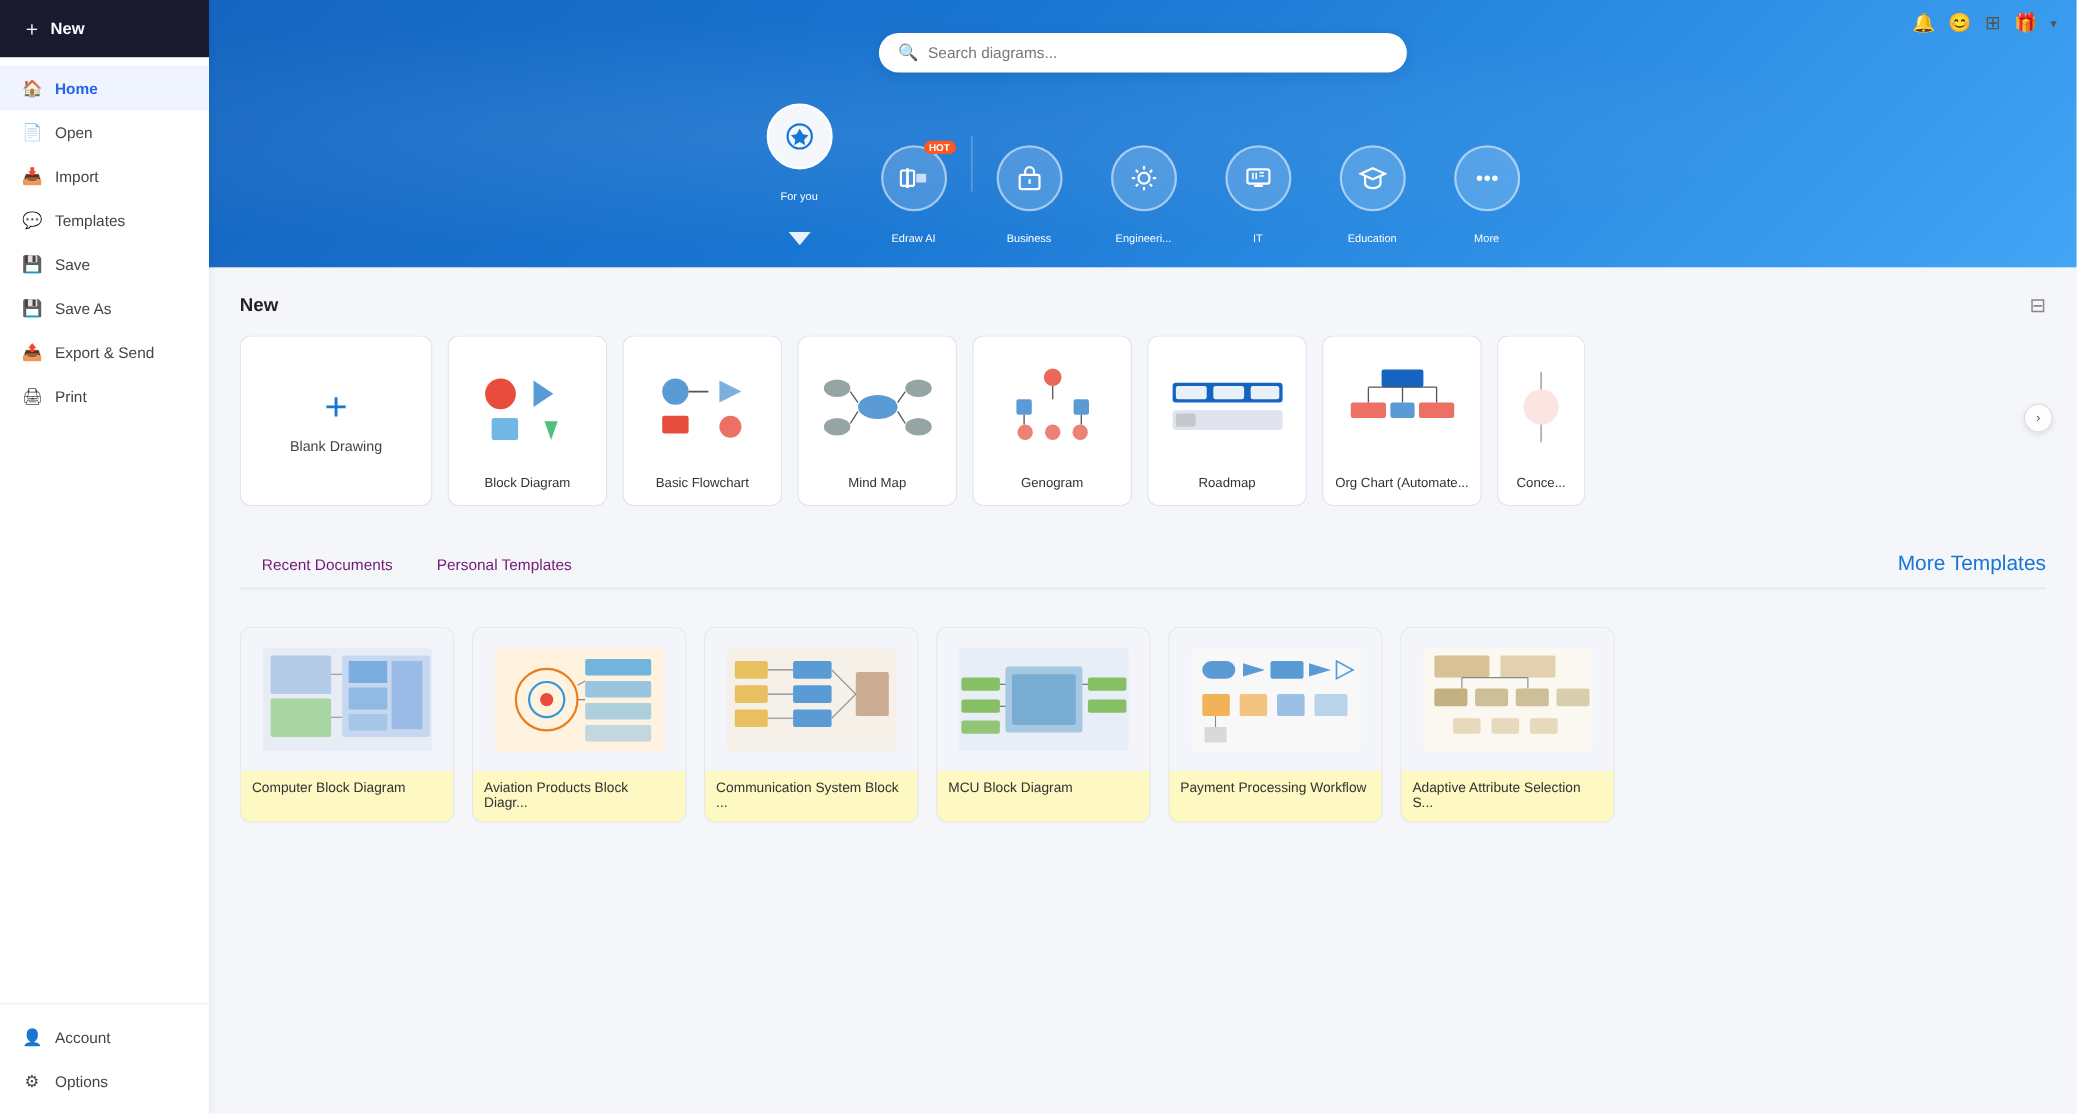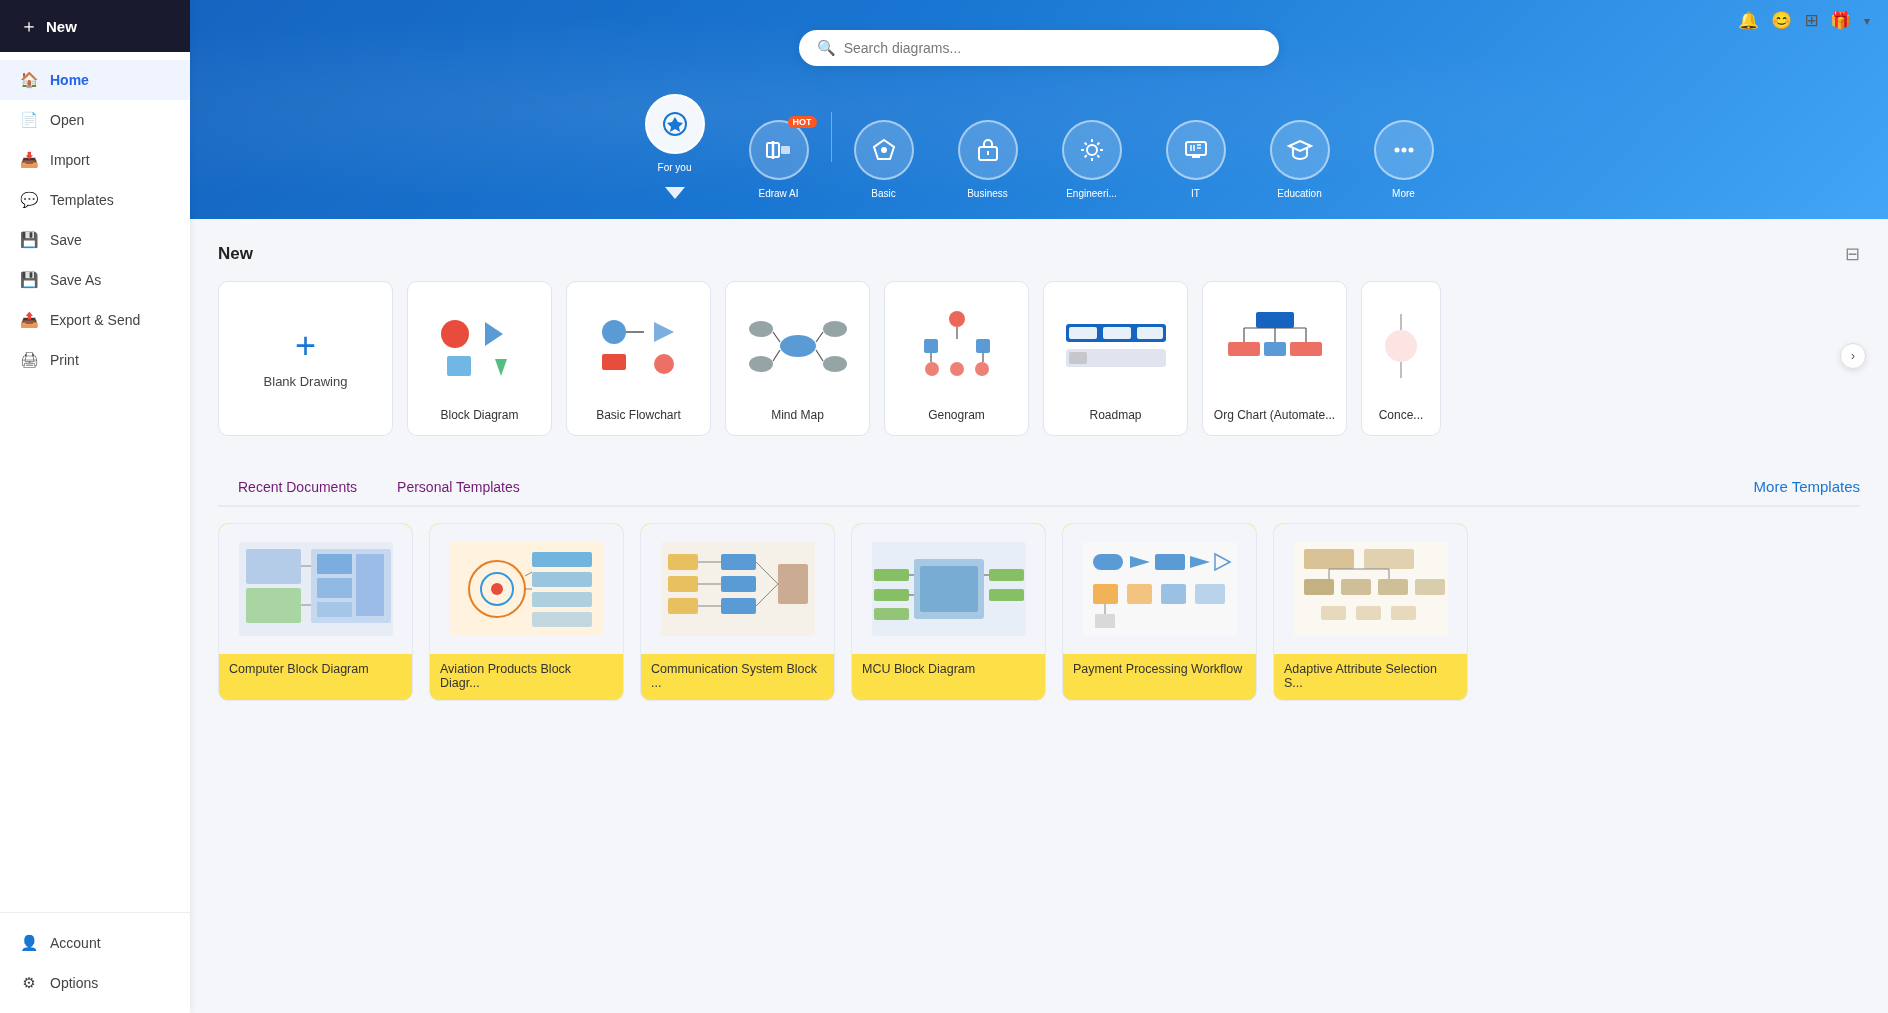--- a/index.html
+++ b/index.html
@@ -94,21 +94,21 @@
     .categories {
       display: flex;
       gap: 0px;
       align-items: flex-end;
       padding: 0 20px;
     }
     .category-item {
       display: flex;
       flex-direction: column;
       align-items: center;
-      gap: 8px;
+      gap: 20px;
       cursor: pointer;
       padding: 0 22px;
       position: relative;
     }
     .category-item .cat-icon-wrap {
       width: 60px;
       height: 60px;
       border-radius: 50%;
       background: rgba(255,255,255,0.18);
       display: flex;
@@ -253,45 +253,46 @@
       color: #701a75;
       border-bottom: 2px solid transparent;
       margin-bottom: -2px;
       font-weight: 500;
       transition: color 0.15s;
     }
     .tab-item.active { color: #1976d2; border-bottom-color: #1976d2; font-weight: 600; }
     .more-templates-link {
       margin-left: auto;
       color: #1976d2;
-      font-size: 15px;
+      font-size: 19px;
       font-weight: 500;
       cursor: pointer;
       padding: 10px 0;
       text-decoration: none;
     }
 
     
     .rec-grid {
       display: flex;
       gap: 16px;
       flex-wrap: nowrap;
       overflow-x: auto;
     }
     .rec-grid::-webkit-scrollbar { height: 4px; }
 
     .rec-card {
       min-width: 195px;
       width: 195px;
-      background: #fde047;
+      background: #fef9c3;
       border-radius: 10px;
       border: 1.5px solid #e4e8f0;
       overflow: hidden;
       cursor: pointer;
       transition: box-shadow 0.15s;
+      margin-top: 18px;
     }
     .rec-card-thumb {
       height: 130px;
       background: #f3f5fa;
       display: flex;
       align-items: center;
       justify-content: center;
       overflow: hidden;
     }
     .rec-card-name {
@@ -400,29 +401,20 @@
               <line x1="8" y1="2" x2="8" y2="20" stroke="#fff" stroke-width="2.5"></line>
               <rect x="16" y="7" width="9" height="8" rx="1" fill="#fff" opacity="0.7"></rect>
             </svg>
         </div>
         <span class="hot-badge">HOT</span>
         <span class="cat-label">Edraw AI</span>
       </div>
 
       <div class="cat-divider"></div>
 
-      <div class="category-item">
-        <div class="cat-icon-wrap">
-          <svg width="26" height="26" viewBox="0 0 26 26">
-              <polygon points="13,3 23,10 19,22 7,22 3,10" fill="none" stroke="#fff" stroke-width="2"></polygon>
-              <circle cx="13" cy="13" r="3" fill="#fff"></circle>
-            </svg>
-        </div>
-        <span class="cat-label">Basic</span>
-      </div>
 
       <div class="category-item">
         <div class="cat-icon-wrap">
           <svg width="26" height="26" viewBox="0 0 26 26">
               <rect x="4" y="10" width="18" height="13" rx="2" fill="none" stroke="#fff" stroke-width="2"></rect>
               <path d="M9 10V7a4 4 0 0 1 8 0v3" fill="none" stroke="#fff" stroke-width="2"></path>
               <line x1="13" y1="14" x2="13" y2="18" stroke="#fff" stroke-width="2"></line>
             </svg>
         </div>
         <span class="cat-label">Business</span>

